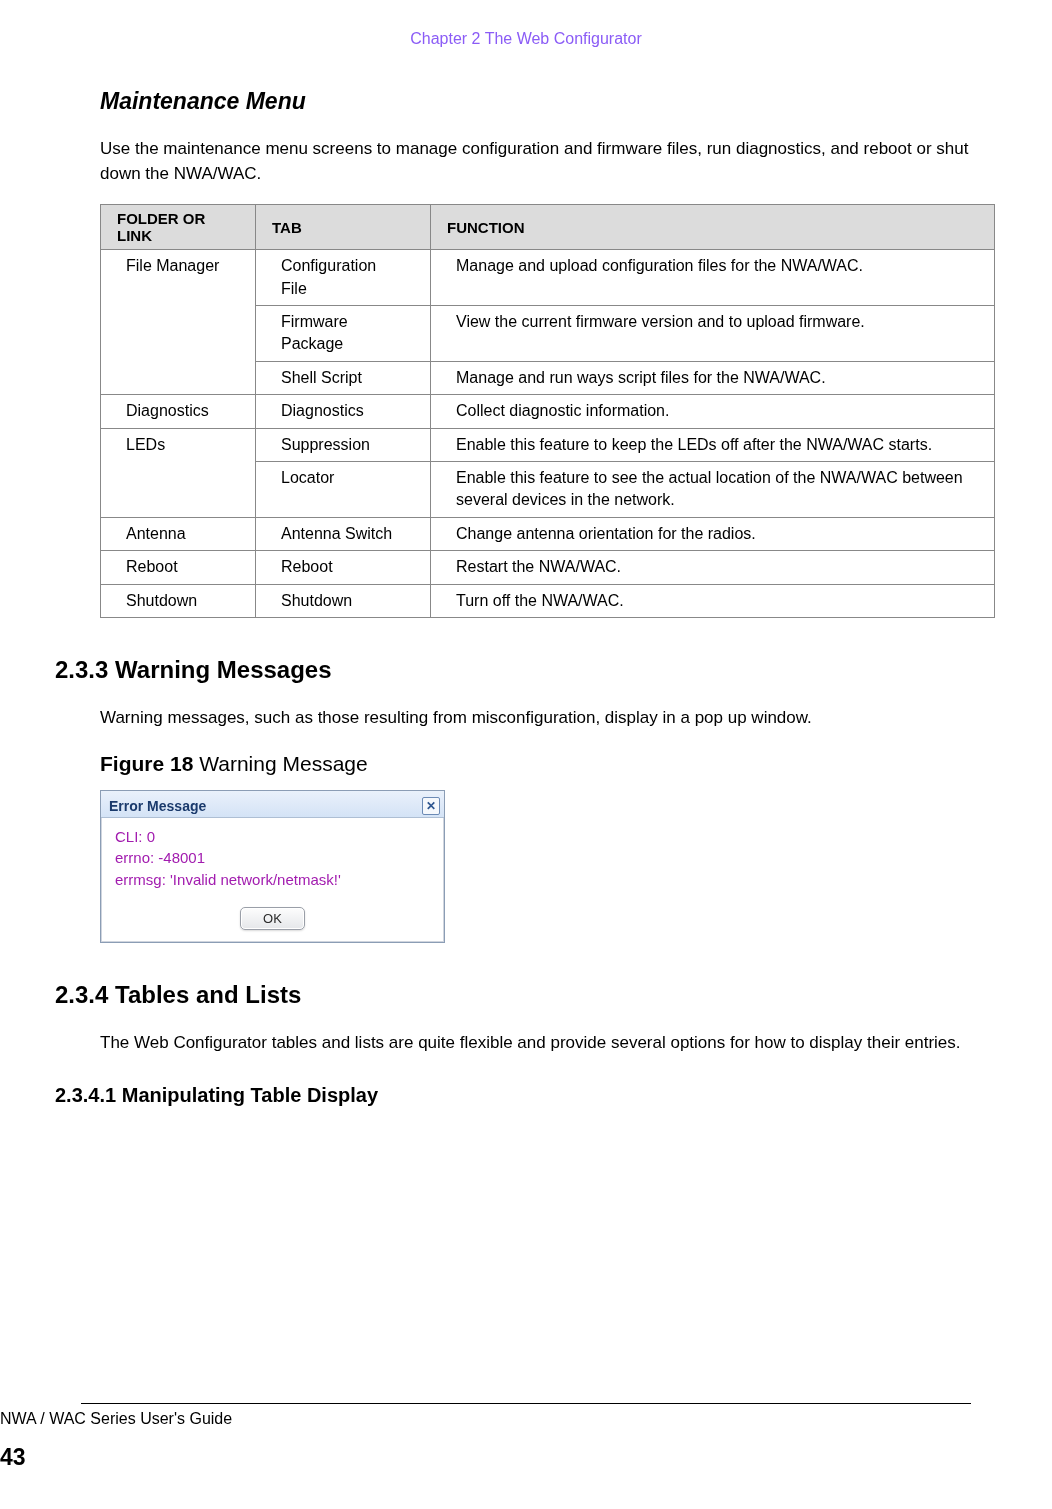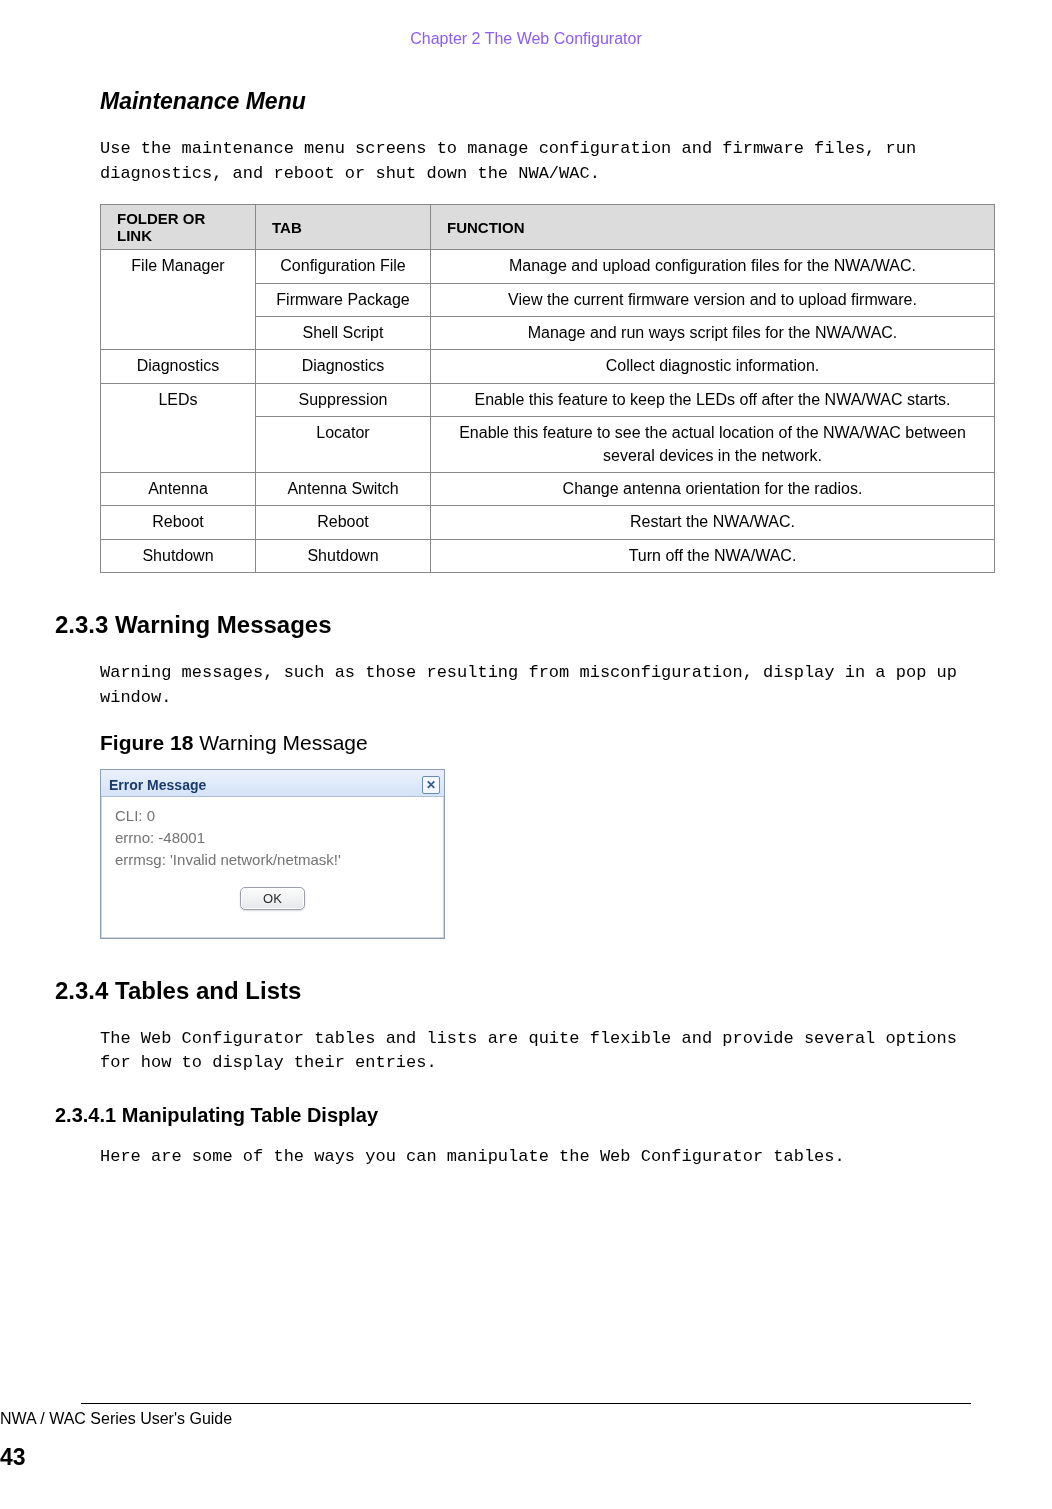--- a/index.html
+++ b/index.html
@@ -30,21 +30,20 @@
       margin-left: 45px;
       margin-top: 40px;
       margin-bottom: 22px;
     }
     .body-text {
       font-size: 17px;
       margin-left: 45px;
       margin-right: 0;
       margin-bottom: 18px;
       line-height: 1.45;
-      font-family: Liberation Mono, monospace;
     }
     .table-caption {
       font-size: 17px;
       margin-left: 45px;
       margin-bottom: 2px;
     }
     table.data-table {
       border-collapse: collapse;
       margin-left: 45px;
       width: 895px;
@@ -52,25 +51,24 @@
     }
     table.data-table th {
       background: #dcdcdc;
       text-align: left;
       font-weight: bold;
       padding: 5px 16px;
       border: 1px solid #888;
       font-size: 15px;
     }
     table.data-table td {
-      padding: 5px 16px;
+      padding: 5px 25px;
       border: 1px solid #888;
       vertical-align: top;
       line-height: 1.4;
-      text-align: center;
     }
     .col-folder { width: 155px; }
     .col-tab { width: 175px; }
     .col-func { width: auto; }
     .h3-heading {
       font-size: 24px;
       font-weight: bold;
       margin-top: 38px;
       margin-bottom: 22px;
     }
@@ -118,26 +116,26 @@
       font-family: Arial, sans-serif;
       font-size: 12px;
       color: #2e5690;
       line-height: 1;
       border-radius: 2px;
     }
     .error-dialog .content {
       padding: 8px 12px 12px 14px;
       font-family: Tahoma, Arial, sans-serif;
       font-size: 15px;
-      color: #737373;
+      color: #a21caf;
       line-height: 1.45;
     }
     .error-dialog .btn-row {
       text-align: center;
-      padding: 4px 0 28px 0;
+      padding: 4px 0 12px 0;
     }
     .error-dialog .ok-btn {
       display: inline-block;
       background: linear-gradient(#fdfdfd, #e5e7ea);
       border: 1px solid #9a9fa8;
       border-radius: 5px;
       padding: 3px 22px;
       font-family: Tahoma, Arial, sans-serif;
       font-size: 13px;
       color: #2a2a2a;
@@ -256,21 +254,20 @@
   <h2 class="h3-heading">
     <span>2.3.4  </span><span>Tables and Lists</span>
   </h2>
 
   <p class="body-text">The Web Configurator tables and lists are quite flexible and provide several options for how to display their entries.</p>
 
   <h3 class="h4-heading">
     <span>2.3.4.1  </span><span>Manipulating Table Display</span>
   </h3>
 
-  <p class="body-text">Here are some of the ways you can manipulate the Web Configurator tables.</p>
 
 </div>
 
 <div class="footer">
   <hr class="footer-rule">
   <div>NWA / WAC Series User's Guide</div>
   <div class="page-num">43</div>
 </div>
 
 </body></html>

